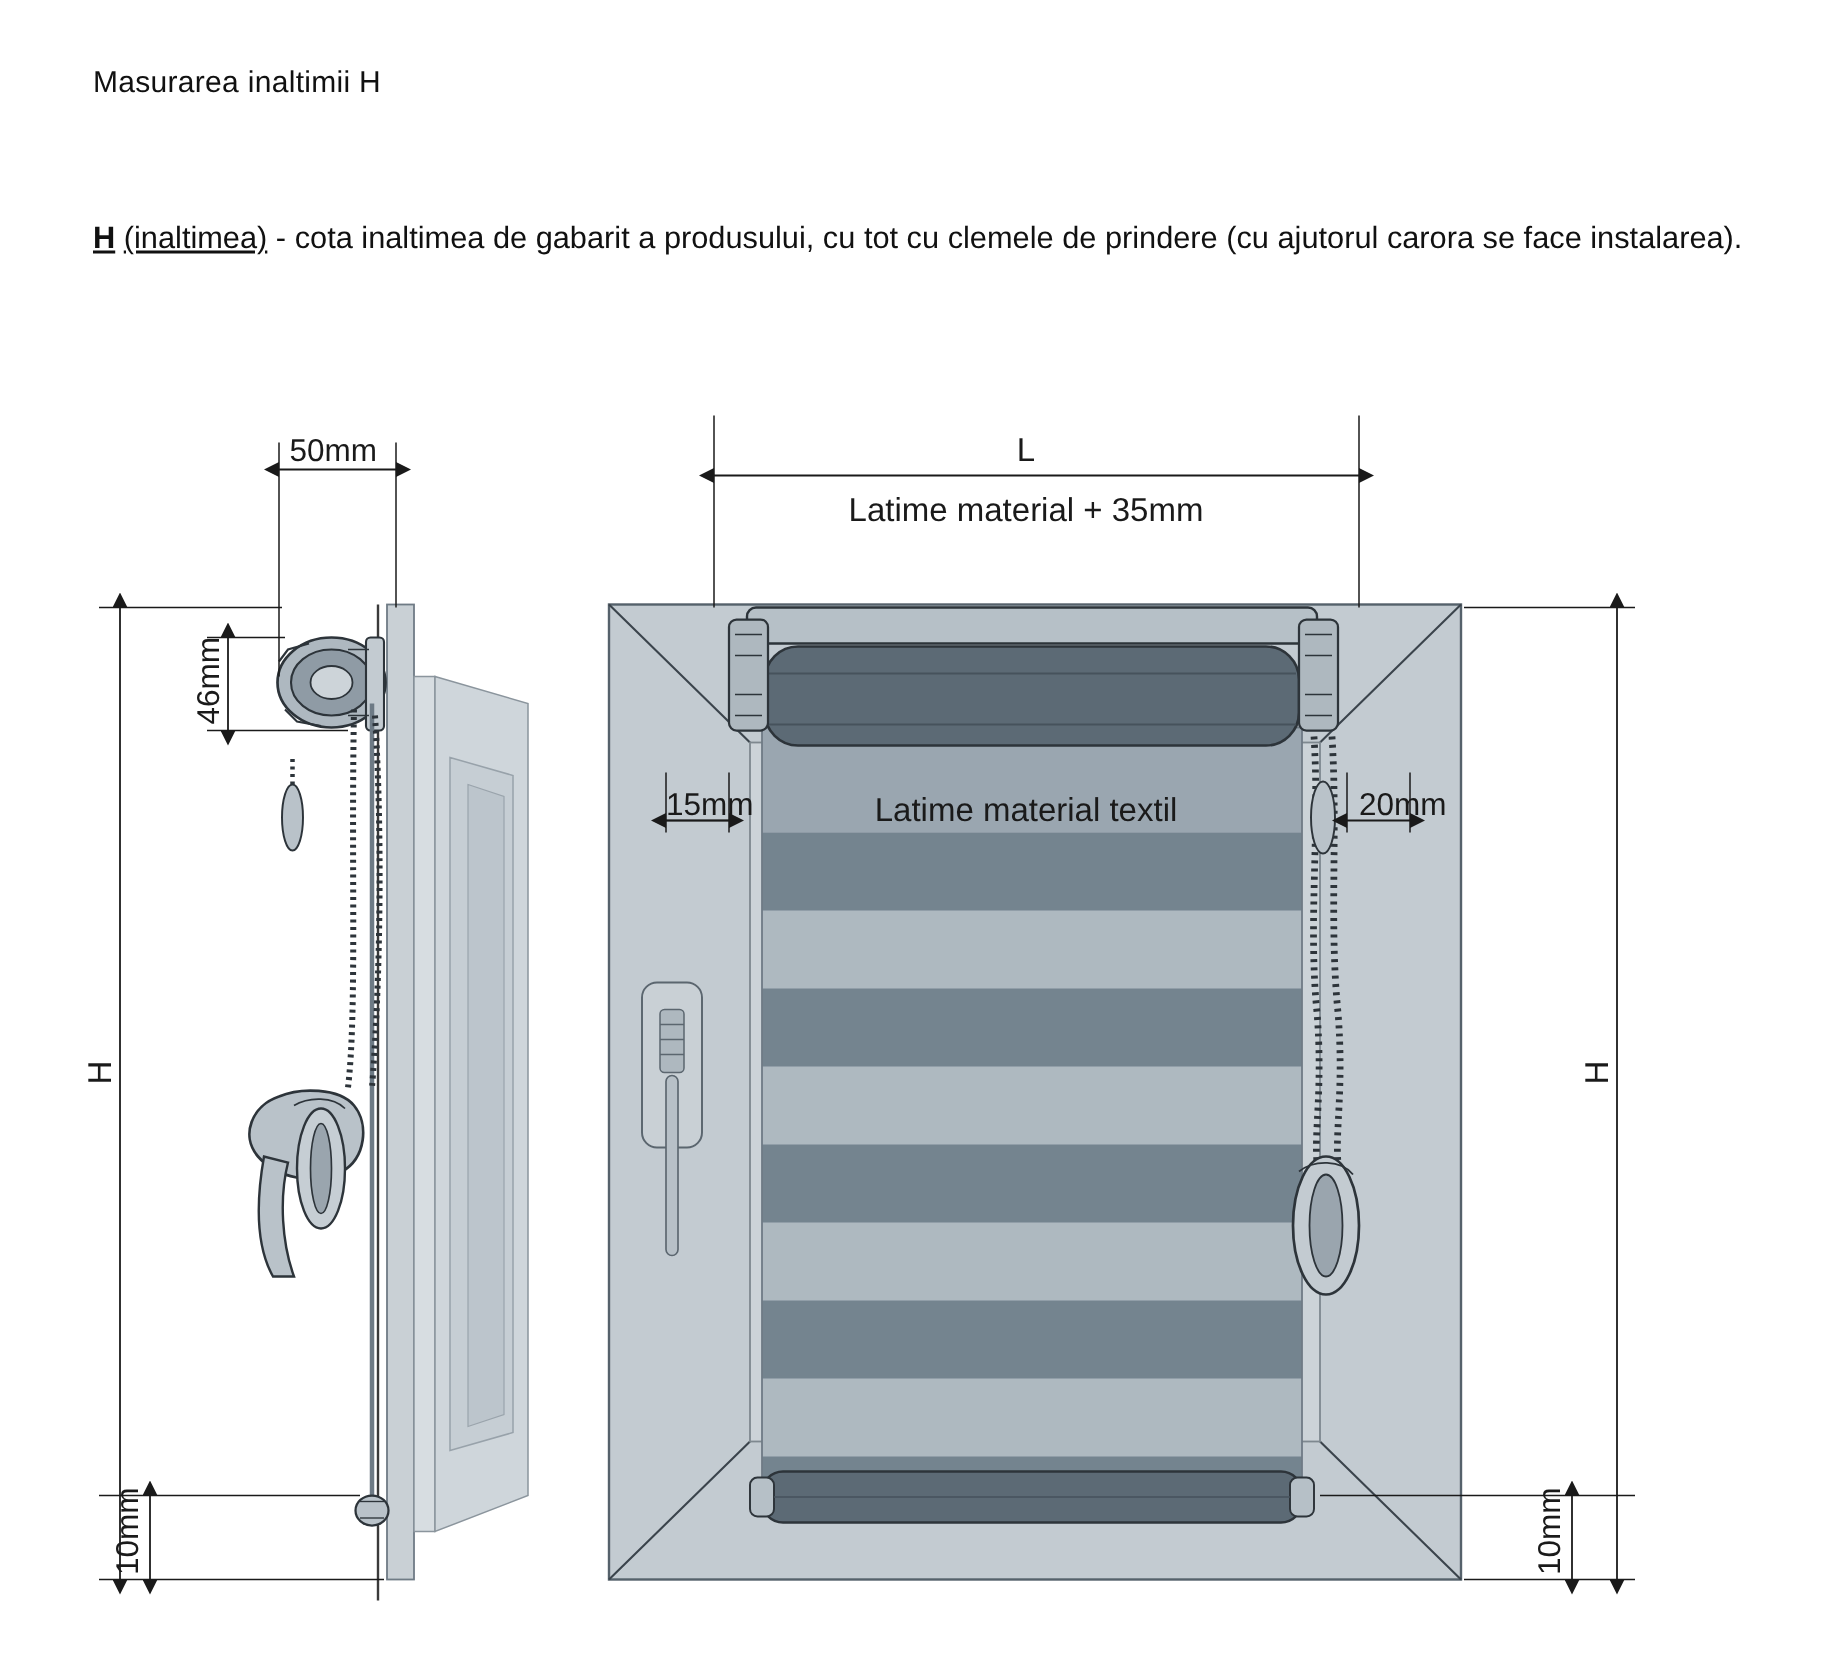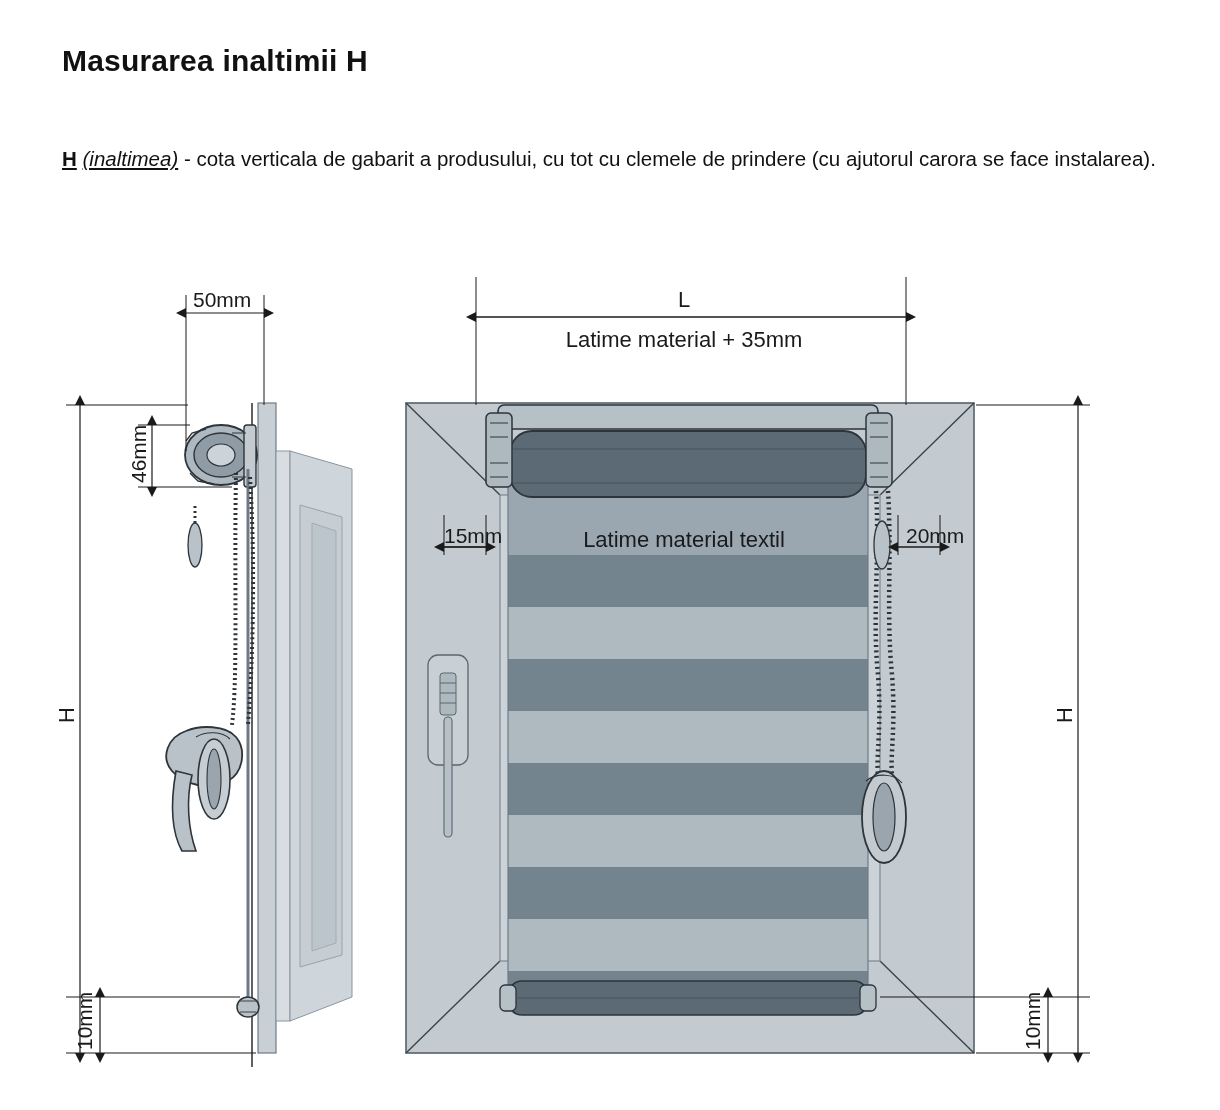--- a/index.html
+++ b/index.html
@@ -17,41 +17,40 @@
   }
   .page {
     position: relative;
     width: 1220px;
     height: 1110px;
   }
   .doc-title {
     position: absolute;
     left: 62px;
     top: 44px;
-    font-size: 30px;
-    font-weight: bold;
+    font-size: 20px;
+    font-weight: normal;
     letter-spacing: 0.2px;
     color: #111111;
   }
   .doc-para {
     position: absolute;
     left: 62px;
     top: 140px;
     width: 1120px;
     font-size: 20.5px;
     line-height: 38px;
     color: #111111;
   }
   .doc-para .bold-underline {
     font-weight: bold;
     text-decoration: underline;
   }
   .doc-para .underline {
     text-decoration: underline;
-    font-style: italic;
   }
   .figure {
     position: absolute;
     left: 0;
     top: 255px;
     width: 976px;
     height: 830px;
   }
   .figure svg {
     display: block;
@@ -69,21 +68,21 @@
 </style>
 </head>
 <body>
 
 <div class="page">
 
   <div class="doc-title">Masurarea inaltimii H</div>
 
   <div class="doc-para">
     <span class="bold-underline">H</span>
-    <span class="underline">(inaltimea)</span><span> - cota verticala de gabarit a produsului, cu tot cu clemele de prindere (cu ajutorul carora se face instalarea).</span>
+    <span class="underline">(inaltimea)</span><span> - cota inaltimea de gabarit a produsului, cu tot cu clemele de prindere (cu ajutorul carora se face instalarea).</span>
   </div>
 
   <div class="figure">
     <svg width="1220" height="830" viewBox="0 0 1220 830" xmlns="http://www.w3.org/2000/svg">
       <defs>
         <marker id="arrL" markerWidth="12" markerHeight="10" refX="10" refY="5" orient="auto" markerUnits="userSpaceOnUse">
           <path d="M10,0 L0,5 L10,10 z" fill="#1a1a1a"></path>
         </marker>
         <marker id="arrR" markerWidth="12" markerHeight="10" refX="2" refY="5" orient="auto" markerUnits="userSpaceOnUse">
           <path d="M2,0 L12,5 L2,10 z" fill="#1a1a1a"></path>

